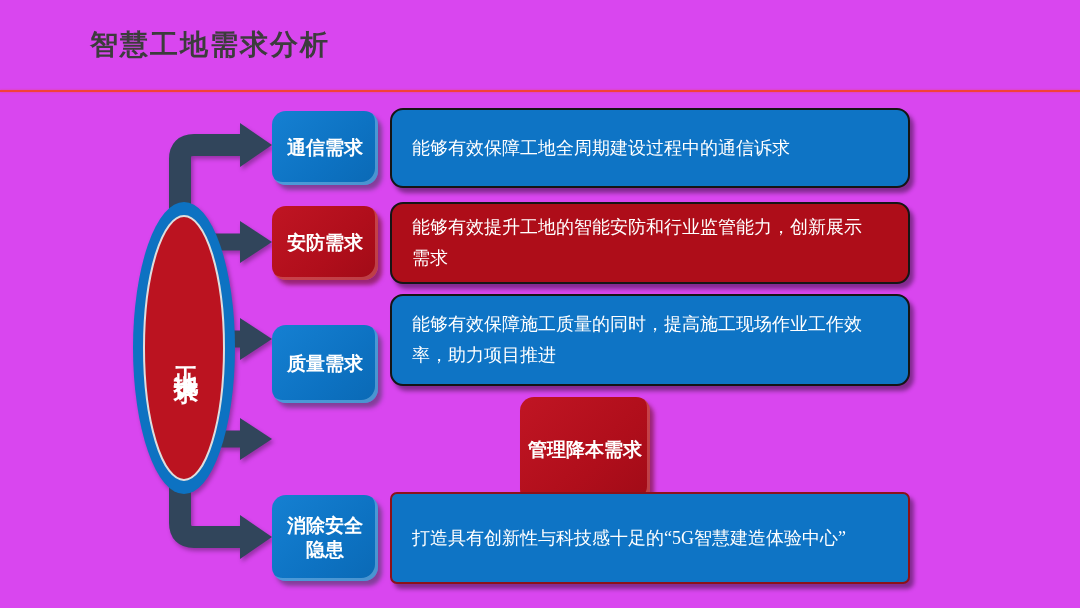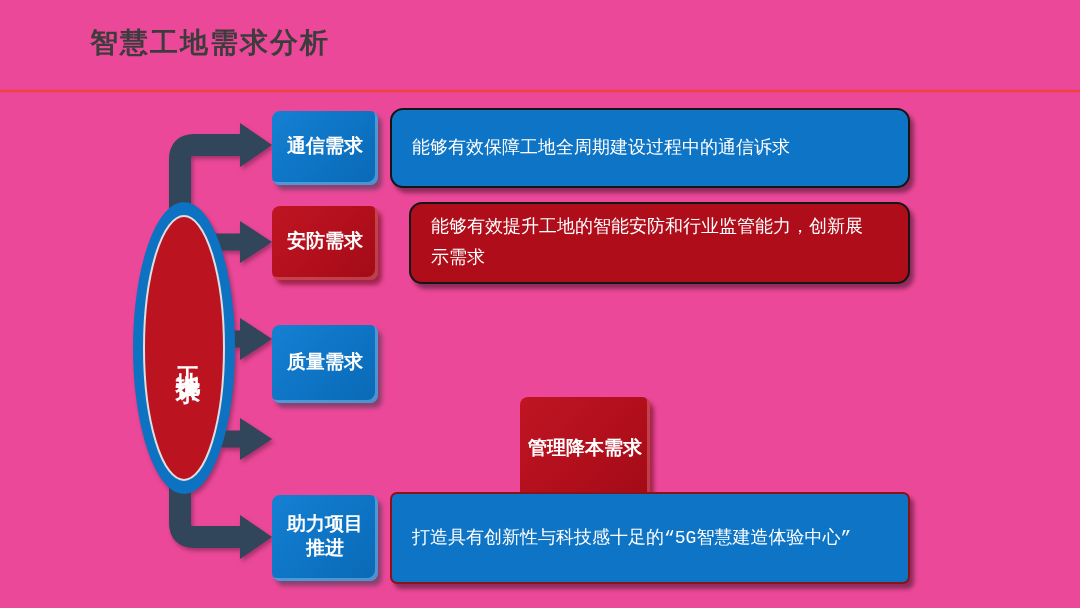--- a/index.html
+++ b/index.html
@@ -1,18 +1,18 @@
 <!DOCTYPE html>
 <html><head>
 <meta charset="utf-8">
 <style>
   html,body { margin:0; padding:0; background:#ffffff; }
   .slide {
-    position:relative; width:1080px; height:608px; background:#ec4899;
-    overflow:hidden; font-family:Liberation Mono, monospace;
+    position:relative; width:1080px; height:608px; background:#d946ef;
+    overflow:hidden; font-family:Liberation Serif, serif;
   }
   .title {
     position:absolute; left:90px; top:28px; font-size:28px; font-weight:bold;
     color:#3c3c3c; letter-spacing:2px; line-height:1.2;
   }
   .rule {
     position:absolute; left:0; top:90px; width:1080px; height:2px;
     background:#f4403a; box-shadow:0 0 2px rgba(244,64,58,.6);
   }
   .connector { position:absolute; left:120px; top:95px; width:180px; height:500px; }
@@ -20,27 +20,27 @@
   .navy { fill:#31455b; }
   .navy-stroke { stroke:#31455b; fill:none; }
   .hub-text {
     position:absolute; left:158px; top:286px; width:56px; height:140px;
     writing-mode:vertical-rl; text-orientation:upright;
     font-size:24px; font-weight:bold; color:#ffffff; letter-spacing:4px;
     display:flex; align-items:center; justify-content:center; line-height:1;
   }
   .row { position:absolute; left:272px; width:638px; display:flex; align-items:stretch; }
   .r1 { top:108px; height:80px; }
-  .r2 { top:202px; height:82px;gap:19px; }
+  .r2 { top:202px; height:82px; }
   .r3 { top:294px; height:92px; }
   .r4 { top:397px; height:82px;flex-direction:column; }
   .r5 { top:492px; height:92px; }
   .tag {
     flex:0 0 106px; margin-right:12px; align-self:center;
-    border-radius:8px; display:flex; align-items:center; justify-content:center;
+    border-radius:14px; display:flex; align-items:center; justify-content:center;
     text-align:center; color:#fff; font-weight:bold; font-size:19px; line-height:1.25;
     padding:4px 8px; box-sizing:border-box; word-break:break-all;
   }
   .r1 .tag,.r2 .tag { height:74px; }
   .r3 .tag { height:78px;margin-top:47px; }
   .r4 .tag { height:78px; }
   .r5 .tag { height:86px; }
   .t-blue .tag {
     background:linear-gradient(135deg,#1580d2 0%, #0d72c2 60%, #0a69b5 100%);
     box-shadow:4px 5px 4px rgba(45,55,70,.50), inset -3px -3px 0 rgba(150,200,240,.45);
@@ -93,24 +93,25 @@
     <div class="desc">能够有效保障工地全周期建设过程中的通信诉求</div>
   </div>
 
   <div class="row r2 t-red">
     <div class="tag">安防需求</div>
     <div class="desc">能够有效提升工地的智能安防和行业监管能力，创新展示需求</div>
   </div>
 
   <div class="row r3 t-blue">
     <div class="tag">质量需求</div>
+    <div class="desc">能够有效保障施工质量的同时，提高施工现场作业工作效率，助力项目推进</div>
   </div>
 
   <div class="row r4 t-red">
     <div class="tag">管理降本需求</div>
   </div>
 
   <div class="row r5 t-blue">
-    <div class="tag">助力项目推进</div>
+    <div class="tag">消除安全隐患</div>
     <div class="desc">打造具有创新性与科技感十足的“5G智慧建造体验中心”</div>
   </div>
 
 </div>
 
 </body></html>

